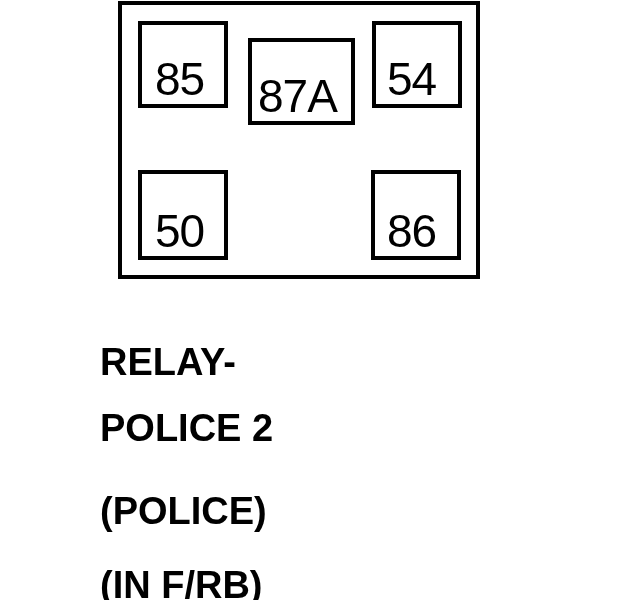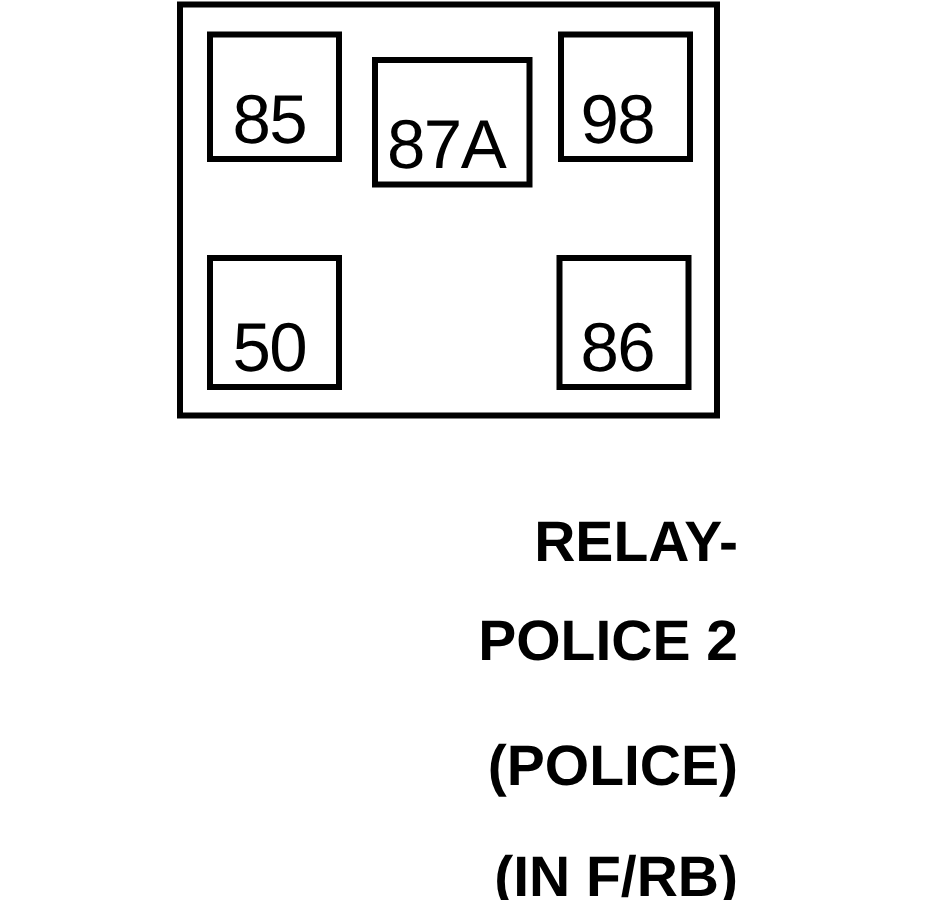--- a/index.html
+++ b/index.html
@@ -49,21 +49,21 @@
   .pin-85  { left: 16px;  top: 16px;  width: 90px;  height: 87px; }
   .pin-87a { left: 126px; top: 33px;  width: 107px; height: 87px; padding-left: 6px; }
   .pin-87  { left: 250px; top: 16px;  width: 90px;  height: 87px; padding-left: 11px; }
   .pin-30  { left: 16px;  top: 165px; width: 90px;  height: 90px; }
   .pin-86  { left: 249px; top: 165px; width: 90px;  height: 90px; padding-left: 12px; }
   
   .caption-line {
     position: absolute;
     left: 100px;
     width: 392px;
-    text-align: right;
+    text-align: left;
     font-size: 38px;
     line-height: 38px;
     font-weight: 700;
     white-space: nowrap;
     color: var(--line, #000000);
   }
   .caption-1 { top: 343px; }
   .caption-2 { top: 409px; }
   .caption-3 { top: 492px; }
   .caption-4 { top: 566px; }
@@ -74,21 +74,21 @@
 <div class="screen" style="--line: #000000; --bg: #ffffff;">
 
   <div class="relay-body">
     <div class="pin pin-85">
       <span>85</span>
     </div>
     <div class="pin pin-87a">
       <span>87A</span>
     </div>
     <div class="pin pin-87">
-      <span>98</span>
+      <span>54</span>
     </div>
     <div class="pin pin-30">
       <span>50</span>
     </div>
     <div class="pin pin-86">
       <span>86</span>
     </div>
   </div>
 
   <div class="caption-line caption-1">RELAY-</div>

